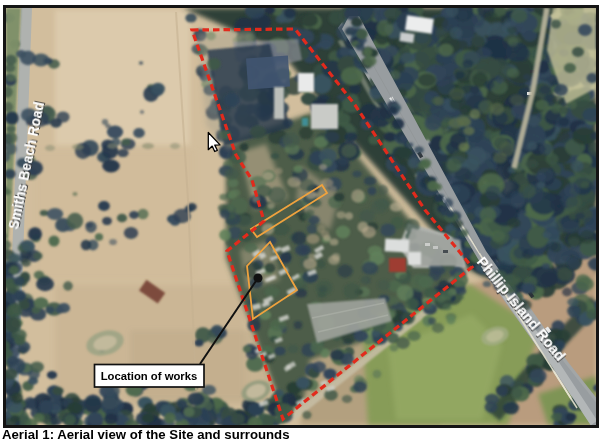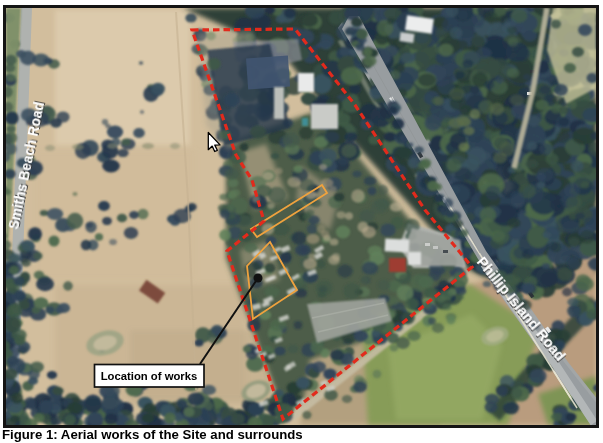--- a/index.html
+++ b/index.html
@@ -1819,11 +1819,11 @@
       <line x1="258" y1="278" x2="200" y2="364" stroke="#111" stroke-width="2"></line>
       <circle cx="258" cy="278" r="4.5" fill="#111"></circle>
       <text transform="translate(18,230) rotate(-78.3)" font-size="13.8" font-weight="bold" fill="#fff" filter="url(#sh)">Smiths Beach Road</text>
       <text transform="translate(476,262) rotate(50.5)" font-size="14.5" font-weight="bold" fill="#fff" filter="url(#sh)">Phillip Island Road</text>
       <g transform="translate(208.3,132.5)">
         <path d="M0,0 L0,17.2 L3.9,13.6 L6.4,19 L9,17.8 L6.5,12.6 L11.7,12.4 Z" fill="#fff" stroke="#000" stroke-width="1.3" stroke-linejoin="round"></path>
       </g>
       <rect x="94.5" y="364.5" width="109.5" height="22.5" fill="#fff" stroke="#111" stroke-width="1.7"></rect>
       <text x="149" y="380" text-anchor="middle" font-size="11.3" font-weight="bold" fill="#000">Location of works</text>
     </g>
-  </svg><div style="position:absolute;left:2px;top:427px;font-size:13.2px;font-weight:bold;color:#000;">Figure 1: Aerial works of the Site and surrounds</div></body></html>
+  </svg><div style="position:absolute;left:2px;top:427px;font-size:13.2px;font-weight:bold;color:#000;">Aerial 1: Aerial view of the Site and surrounds</div></body></html>

